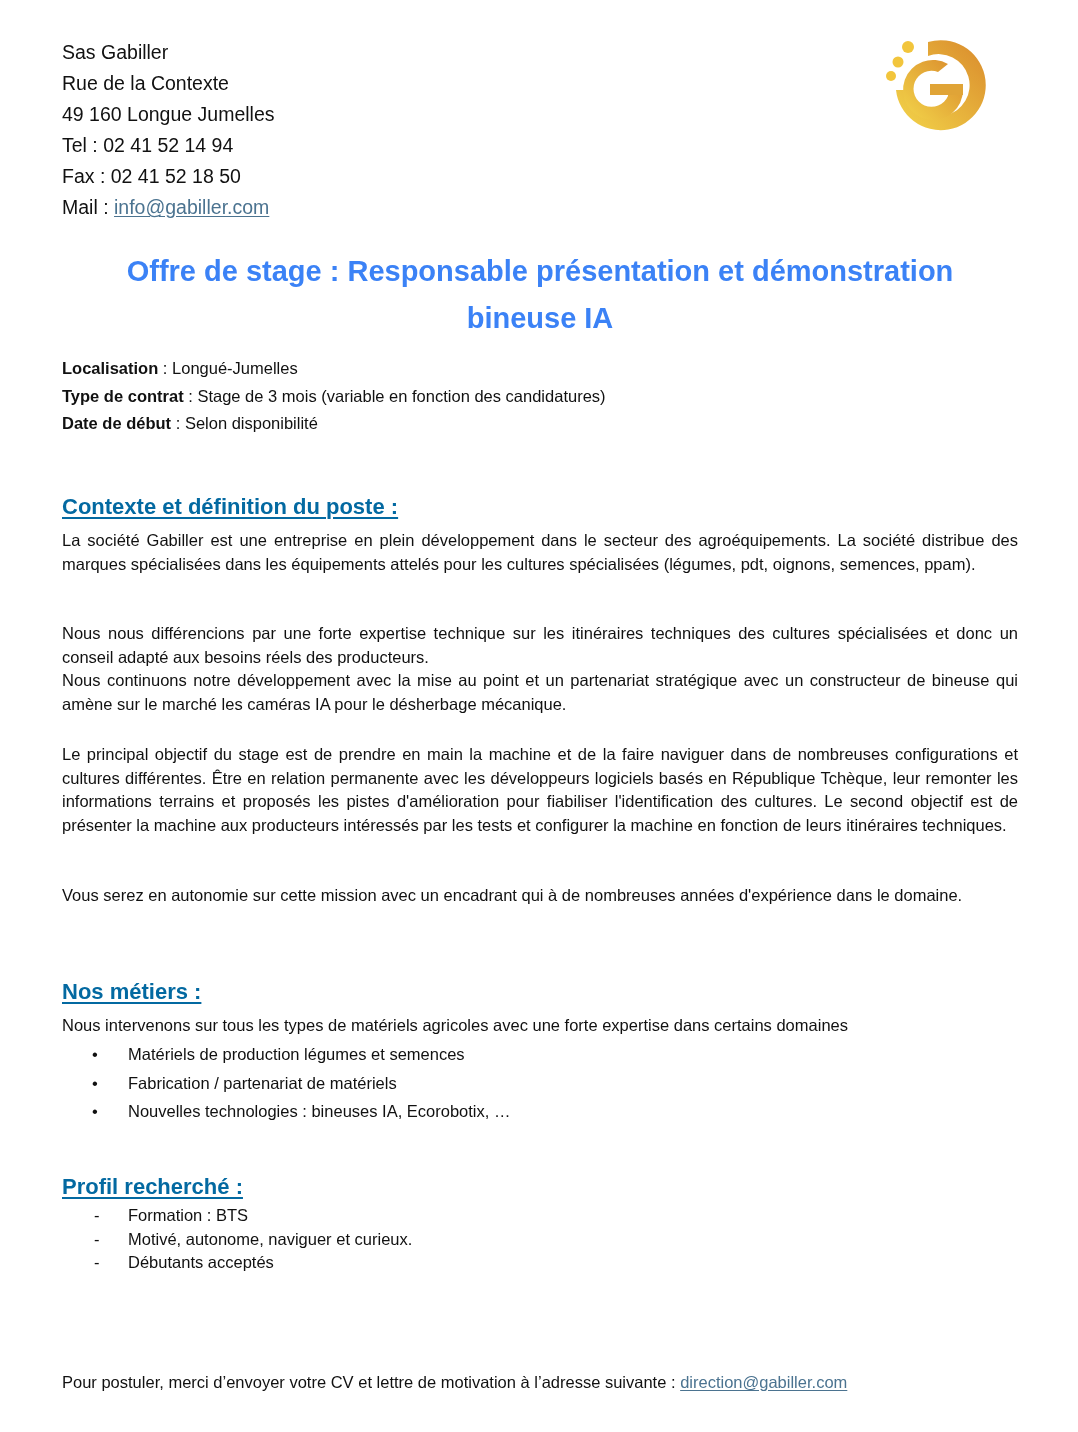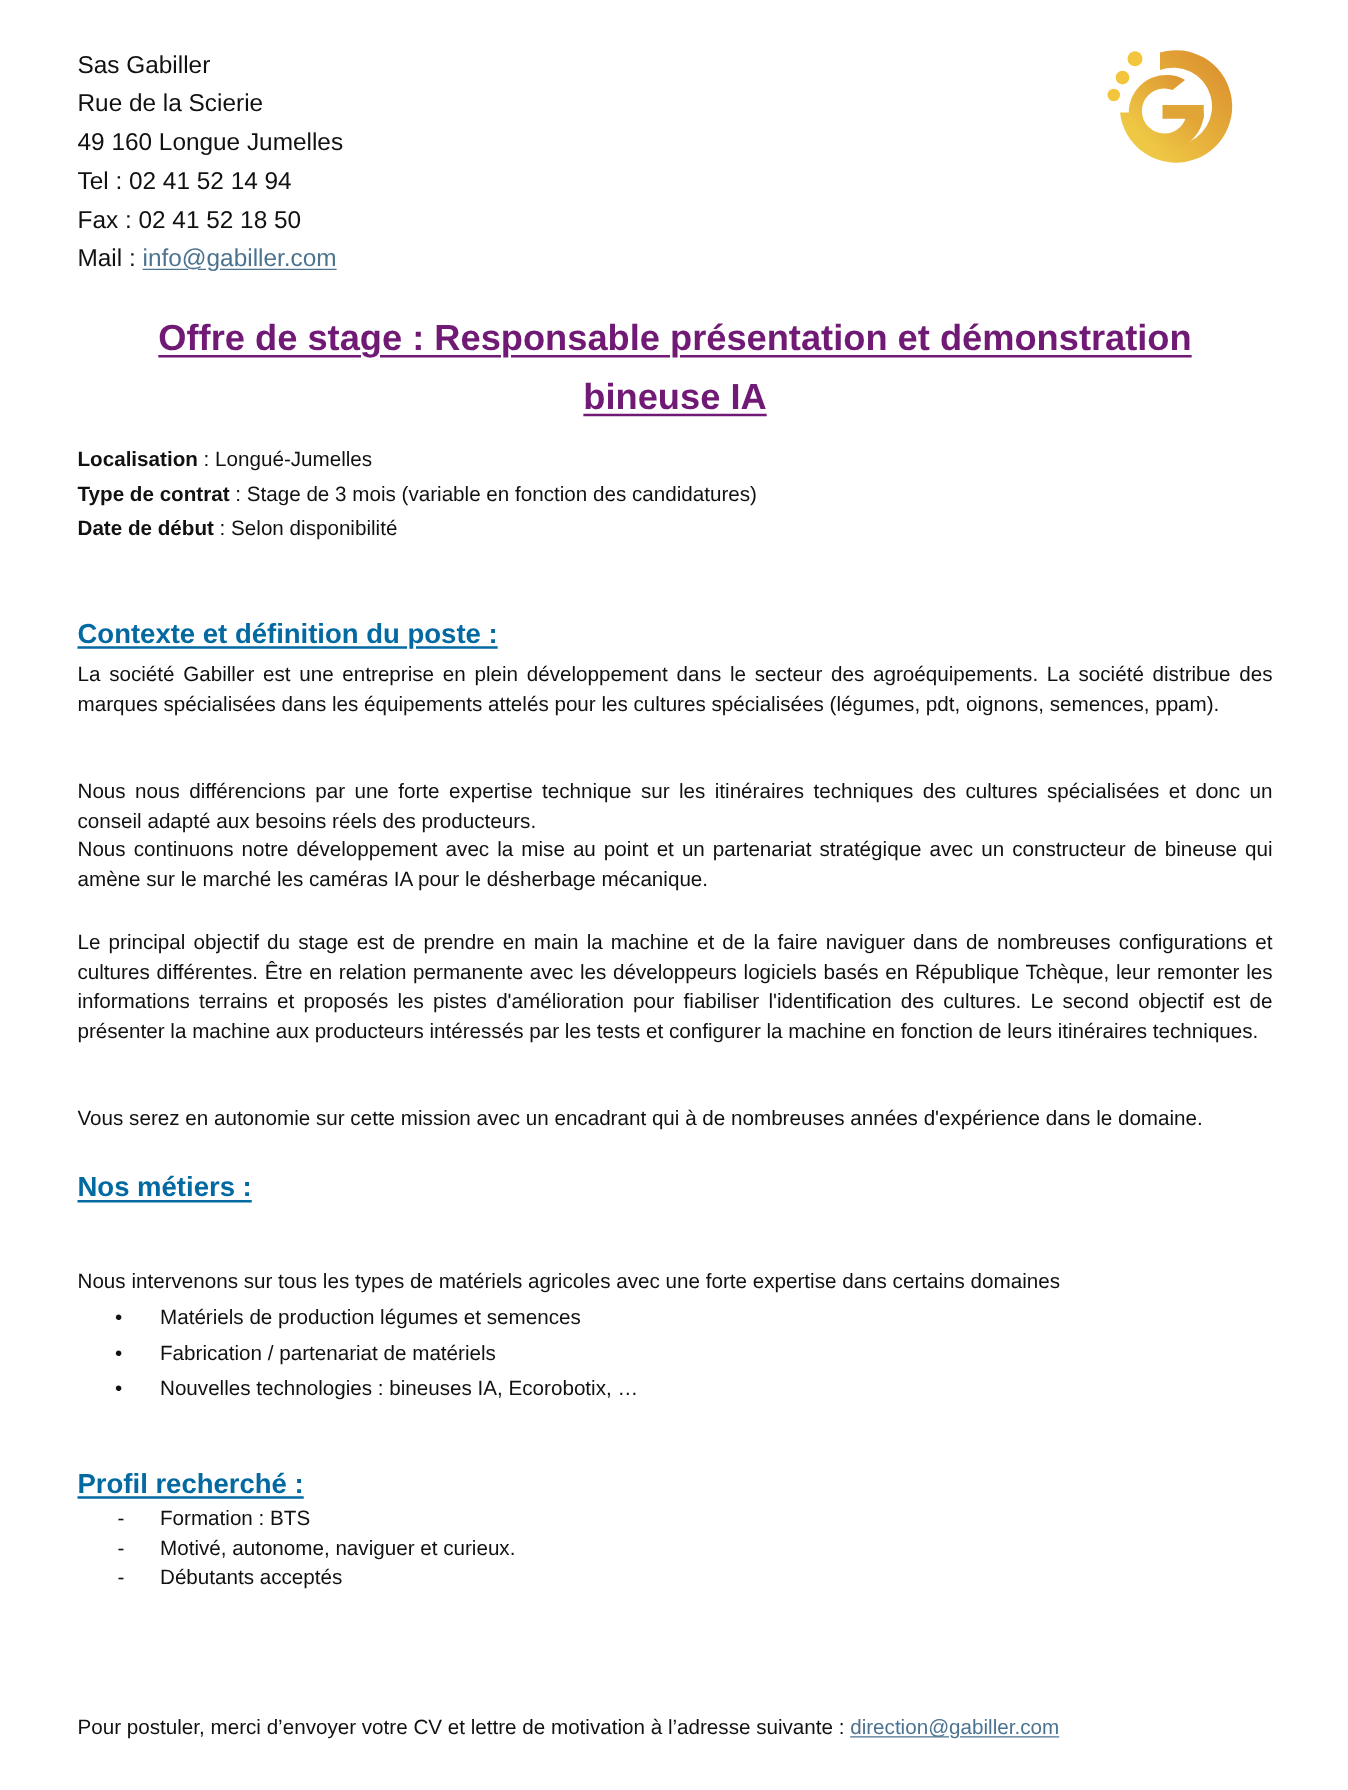--- a/index.html
+++ b/index.html
@@ -11,22 +11,22 @@
 
     .addr { position: absolute; left: 62px; top: 37px; font-size: 19.5px; line-height: 31px; color: #111; }
     .addr div { white-space: nowrap; }
     .link { color: #4b7390; text-decoration: underline; text-underline-offset: 2px; }
 
     .logo { position: absolute; left: 838px; top: 38px; width: 190px; height: 145px; }
     .logo-word { position: absolute; left: 4px; top: 92px; font-size: 42px; font-weight: 400;
       color: #df7d2e; letter-spacing: 0.5px; font-family: "DejaVu Sans", sans-serif; }
 
     .title { position: absolute; left: 62px; top: 248px; width: 956px; text-align: center;
-      font-size: 29px; font-weight: 700; line-height: 47px; text-decoration: underline;
-      text-underline-offset: 4px; text-decoration-thickness: 2px; color: #701a75; }
+      font-size: 29px; font-weight: 700; line-height: 47px; 
+      text-underline-offset: 4px; text-decoration-thickness: 2px; color: #3b82f6; }
 
     .meta { position: absolute; left: 62px; top: 355px; font-size: 16.5px; line-height: 27.5px; }
     .meta b { font-weight: 700; }
 
     .h2 { position: absolute; left: 62px; font-size: 22px; font-weight: 700; text-decoration: underline;
       text-underline-offset: 3px; text-decoration-thickness: 2px; color: #0369a1; }
 
     .para { position: absolute; left: 62px; width: 956px; font-size: 16.5px; line-height: 23.5px;
       text-align: justify; color: #111; }
 
@@ -40,21 +40,21 @@
 
     .footer { position: absolute; left: 62px; top: 1371px; font-size: 16.5px; line-height: 23px; white-space: nowrap; }
   </style>
 </head>
 <body>
 
 <div class="page">
 
   <div class="addr">
     <div>Sas Gabiller</div>
-    <div>Rue de la Scierie</div>
+    <div>Rue de la Contexte</div>
     <div>49 160 Longue Jumelles</div>
     <div>Tel : 02 41 52 14 94</div>
     <div>Fax : 02 41 52 18 50</div>
     <div><span>Mail : </span><a class="link">info@gabiller.com</a></div>
   </div>
 
   <div class="logo">
     <svg width="190" height="95" viewBox="0 0 190 95" style="position:absolute;left:0;top:0">
       <defs>
         <linearGradient id="lg" x1="0" y1="1" x2="1" y2="0">
@@ -82,21 +82,21 @@
     <div><b>Date de début</b><span> : </span><span>Selon disponibilité</span></div>
   </div>
 
   <div class="h2" style="top:494px">Contexte et définition du poste :</div>
   <div class="para" style="top:622px">Nous nous différencions par une forte expertise technique sur les itinéraires techniques des cultures spécialisées et donc un conseil adapté aux besoins réels des producteurs.</div>
   <div class="para" style="top:529px">La société Gabiller est une entreprise en plein développement dans le secteur des agroéquipements. La société distribue des marques spécialisées dans les équipements attelés pour les cultures spécialisées (légumes, pdt, oignons, semences, ppam).</div>
   <div class="para" style="top:669px">Nous continuons notre développement avec la mise au point et un partenariat stratégique avec un constructeur de bineuse qui amène sur le marché les caméras IA pour le désherbage mécanique.</div>
   <div class="para" style="top:743px">Le principal objectif du stage est de prendre en main la machine et de la faire naviguer dans de nombreuses configurations et cultures différentes. Être en relation permanente avec les développeurs logiciels basés en République Tchèque, leur remonter les informations terrains et proposés les pistes d'amélioration pour fiabiliser l'identification des cultures. Le second objectif est de présenter la machine aux producteurs intéressés par les tests et configurer la machine en fonction de leurs itinéraires techniques.</div>
   <div class="para" style="top:884px">Vous serez en autonomie sur cette mission avec un encadrant qui à de nombreuses années d'expérience dans le domaine.</div>
 
-  <div class="h2" style="top:937px">Nos métiers :</div>
+  <div class="h2" style="top:979px">Nos métiers :</div>
   <div class="para" style="top:1014px; text-align:left">Nous intervenons sur tous les types de matériels agricoles avec une forte expertise dans certains domaines</div>
   <div class="bullets" style="top:1040px">
     <div class="row">
         <span class="mark">•</span>
         <span>Matériels de production légumes et semences</span>
       </div>
     <div class="row">
         <span class="mark">•</span>
         <span>Fabrication / partenariat de matériels</span>
       </div>

